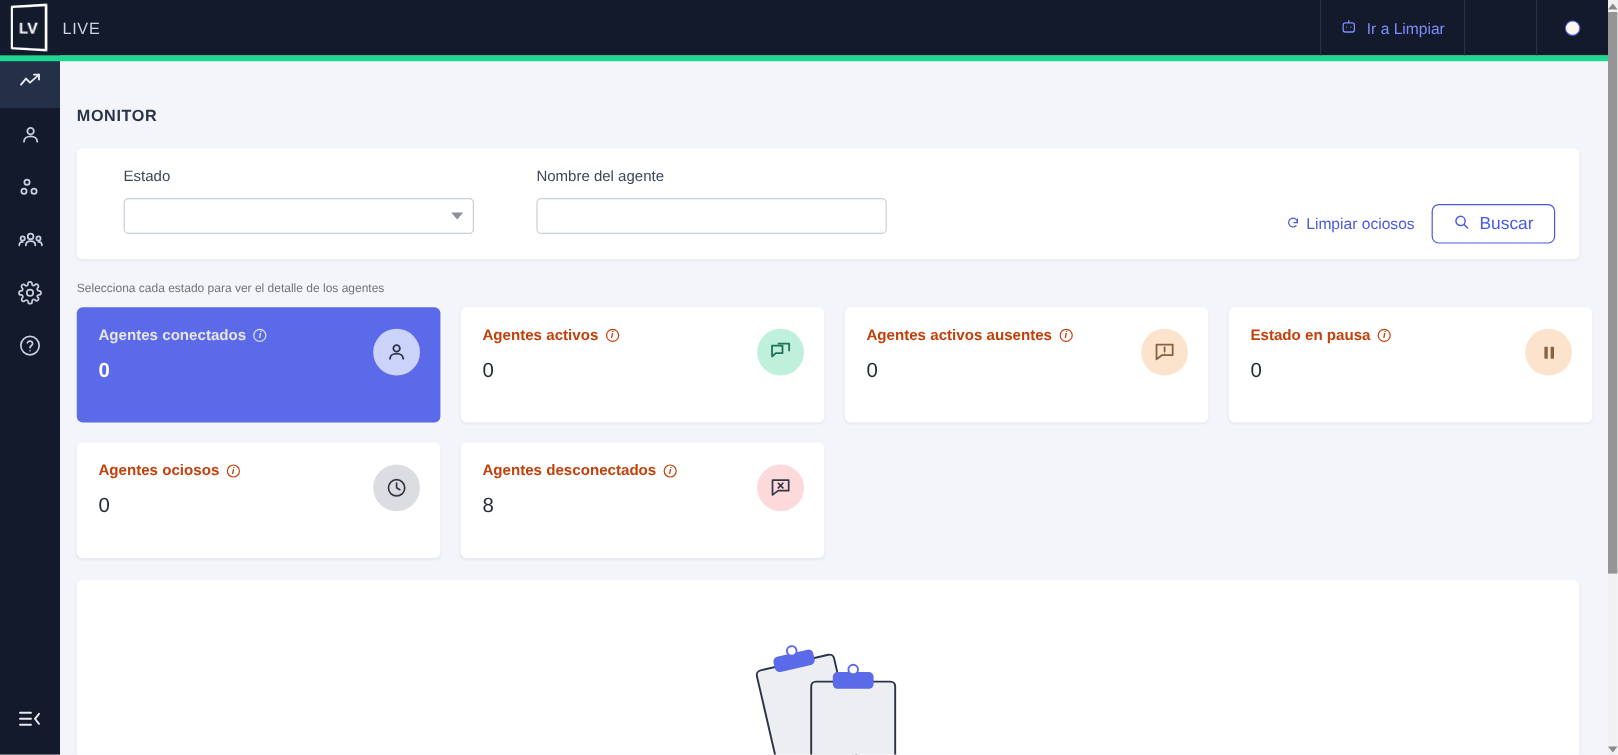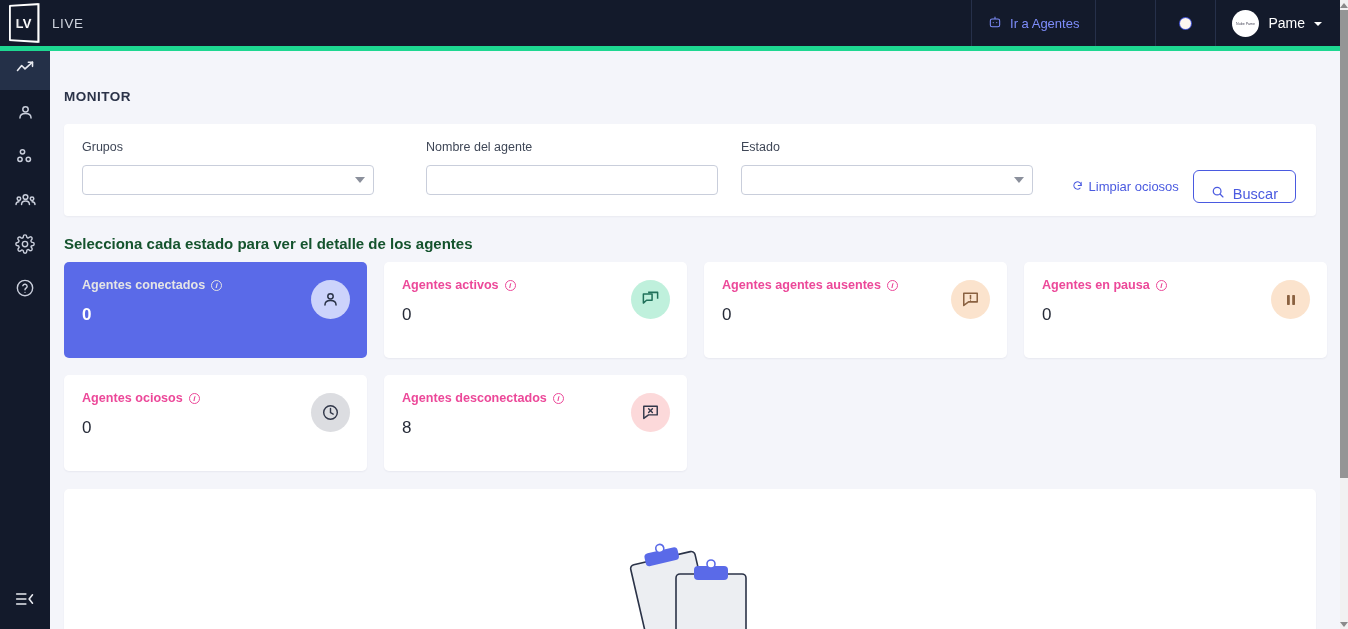--- a/index.html
+++ b/index.html
@@ -109,44 +109,44 @@
   .filter-actions {
     margin-left: auto; display: flex; align-items: center;
     gap: 14px; margin-top: 30px; padding-right: 2px;
   }
   .clear-btn {
     display: flex; align-items: center; gap: 6px; color: #4a5ae0;
     font-size: 13px; cursor: pointer; background: none; border: none;
     font-family: "Liberation Sans", sans-serif;
   }
   .search-btn {
-    display: flex; align-items: flex-end; gap: 8px; color: #4a5ae0;
+    display: flex; align-items: center; gap: 8px; color: #4a5ae0;
     font-size: 14.5px; border: 1px solid #4a5ae0; border-radius: 6px;
     background: #fff; height: 33px; padding: 0 17px; cursor: pointer;
     font-family: "Liberation Sans", sans-serif;
   }
 
   
   .hint {
-    font-size: 15px; color: #14532d; padding: 19px 0 0 14px; font-weight: bold;
+    font-size: 10px; color: #737373; padding: 19px 0 0 14px;
   }
 
   
   .cards {
     display: flex; flex-wrap: wrap; gap: 17px;
     padding: 10px 0 0 14px; width: 1290px;
   }
   .stat-card {
     width: 303px; height: 96px; background: #fff; border-radius: 5px;
     position: relative; padding: 16px 15px 0 18px; cursor: pointer;
     box-shadow: 0 1px 2px rgba(30,40,80,.06);
   }
   .stat-card.selected { background: #5a6ae8; box-shadow: none; }
   .sc-title {
-    font-size: 12.6px; color: #ec4899; font-weight: bold;
+    font-size: 12.6px; color: #c2410c; font-weight: bold;
     display: flex; align-items: center; gap: 6px;
   }
   .stat-card.selected .sc-title { color: #e5e5e5; }
   .sc-value {
     font-size: 17px; color: #262b38; margin-top: 13px; font-weight: normal;
   }
   .stat-card.selected .sc-value { color: #ffffff; font-weight: bold; }
   .sc-icon {
     position: absolute; right: 17px; top: 18px;
     width: 39px; height: 39px; border-radius: 50%;
@@ -205,36 +205,29 @@
 
     <div class="tb-cell tb-agentbot">
       <span>
         <svg width="14" height="14" viewBox="0 0 24 24" fill="none" stroke="#7e8dfb" stroke-width="1.8">
           <rect x="4" y="7" width="16" height="13" rx="3"></rect>
           <circle cx="9" cy="13" r="1" fill="#7e8dfb" stroke="none"></circle>
           <circle cx="15" cy="13" r="1" fill="#7e8dfb" stroke="none"></circle>
           <line x1="12" y1="3" x2="12" y2="7"></line>
         </svg>
       </span>
-      <span>Ir a Agentes</span>
+      <span>Ir a Limpiar</span>
     </div>
 
     <div class="tb-cell tb-blank"></div>
 
     <div class="tb-cell tb-dot">
       <div class="dot-badge"></div>
     </div>
 
-    <div class="tb-cell tb-user">
-      <div class="avatar">
-        <span>Nube Pame</span>
-      </div>
-      <div class="user-name">Pame</div>
-      <div class="caret-down"></div>
-    </div>
   </div>
 
   <div class="accent-bar"></div>
 
   <div class="sidebar">
     <div class="side-item active">
       <span>
         <svg width="20" height="20" viewBox="0 0 24 24" fill="none" stroke="#e8eaf0" stroke-width="1.9" stroke-linecap="round" stroke-linejoin="round">
           <polyline points="3,15 8,9 12,13 21,5"></polyline>
           <polyline points="16,5 21,5 21,10"></polyline>
@@ -297,39 +290,32 @@
           <polyline points="21,4 17,9 21,14"></polyline>
         </svg>
       </span>
     </div>
   </div>
 
   <div class="main">
     <div class="page-title">MONITOR</div>
 
     <div class="filter-card">
-      <div class="field f-grupos">
-        <div class="field-label">Grupos</div>
-        <div class="fld-select">
-          <span></span>
-          <span class="sel-caret"></span>
-        </div>
-      </div>
-
-      <div class="field f-nombre">
-        <div class="field-label">Nombre del agente</div>
-        <input class="fld-input" type="text" value="" style="">
-      </div>
 
       <div class="field f-estado">
         <div class="field-label">Estado</div>
         <div class="fld-select">
           <span></span>
           <span class="sel-caret"></span>
         </div>
+      </div>
+
+      <div class="field f-nombre">
+        <div class="field-label">Nombre del agente</div>
+        <input class="fld-input" type="text" value="" style="">
       </div>
 
       <div class="filter-actions">
         <button class="clear-btn">
           <span>
             <svg width="11" height="11" viewBox="0 0 24 24" fill="none" stroke="#4a5ae0" stroke-width="2.2" stroke-linecap="round">
               <path d="M20 12a8 8 0 10-2.4 5.7"></path>
               <polyline points="20,5 20,12 13.5,12"></polyline>
             </svg>
           </span>
@@ -374,36 +360,36 @@
         <div class="sc-icon" style="background:#bff0dc">
           <svg width="19" height="19" viewBox="0 0 24 24" fill="none" stroke="#20715a" stroke-width="1.9" stroke-linejoin="round">
             <path d="M3 5h11v8H7l-4 3.5z"></path>
             <path d="M9 3h12v8"></path>
           </svg>
         </div>
       </div>
 
       <div class="stat-card">
         <div class="sc-title">
-          <span>Agentes agentes ausentes</span>
+          <span>Agentes activos ausentes</span>
           <span class="info-i">i</span>
         </div>
         <div class="sc-value">0</div>
         <div class="sc-icon" style="background:#fbe3cd">
           <svg width="19" height="19" viewBox="0 0 24 24" fill="none" stroke="#8a6140" stroke-width="1.9" stroke-linejoin="round" stroke-linecap="round">
             <path d="M3.5 4h17v11h-11l-6 4.5z"></path>
             <line x1="12" y1="7" x2="12" y2="11"></line>
             <circle cx="12" cy="13" r=".7" fill="#8a6140" stroke="none"></circle>
           </svg>
         </div>
       </div>
 
       <div class="stat-card">
         <div class="sc-title">
-          <span>Agentes en pausa</span>
+          <span>Estado en pausa</span>
           <span class="info-i">i</span>
         </div>
         <div class="sc-value">0</div>
         <div class="sc-icon" style="background:#fbe3cd">
           <svg width="16" height="16" viewBox="0 0 24 24" fill="#8a6140">
             <rect x="6" y="4.5" width="4.2" height="15" rx="1"></rect>
             <rect x="13.8" y="4.5" width="4.2" height="15" rx="1"></rect>
           </svg>
         </div>
       </div>

